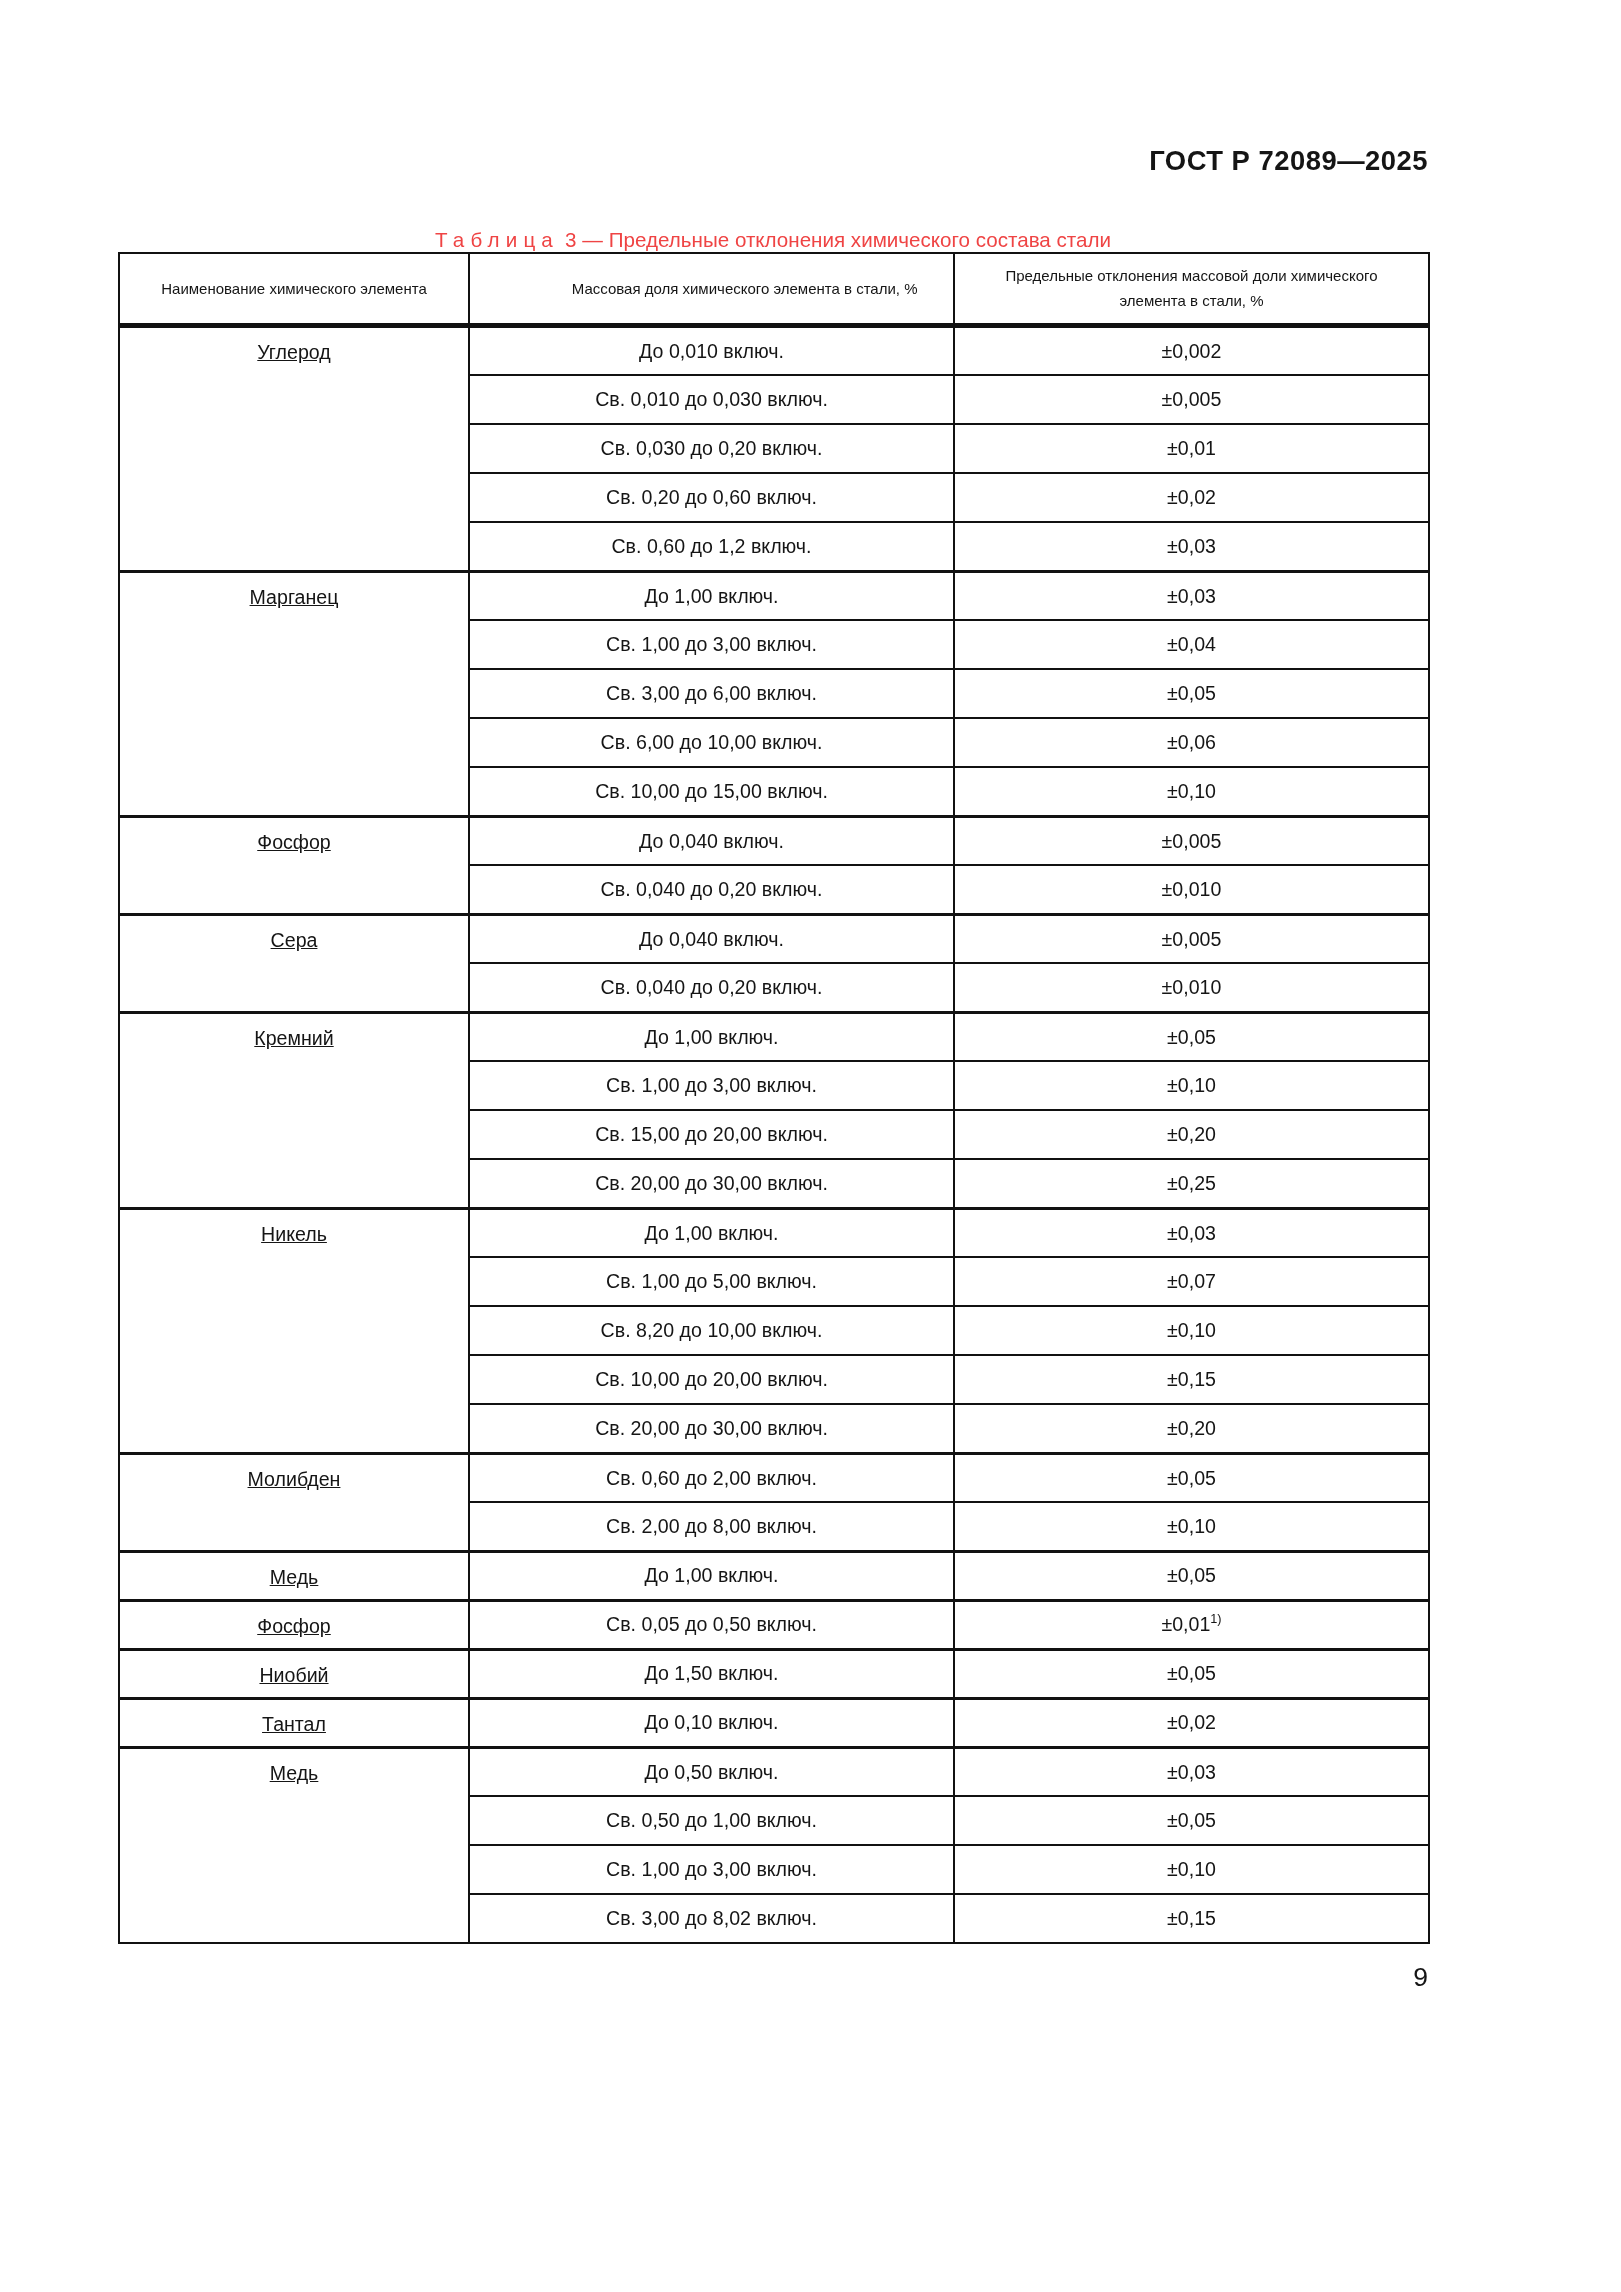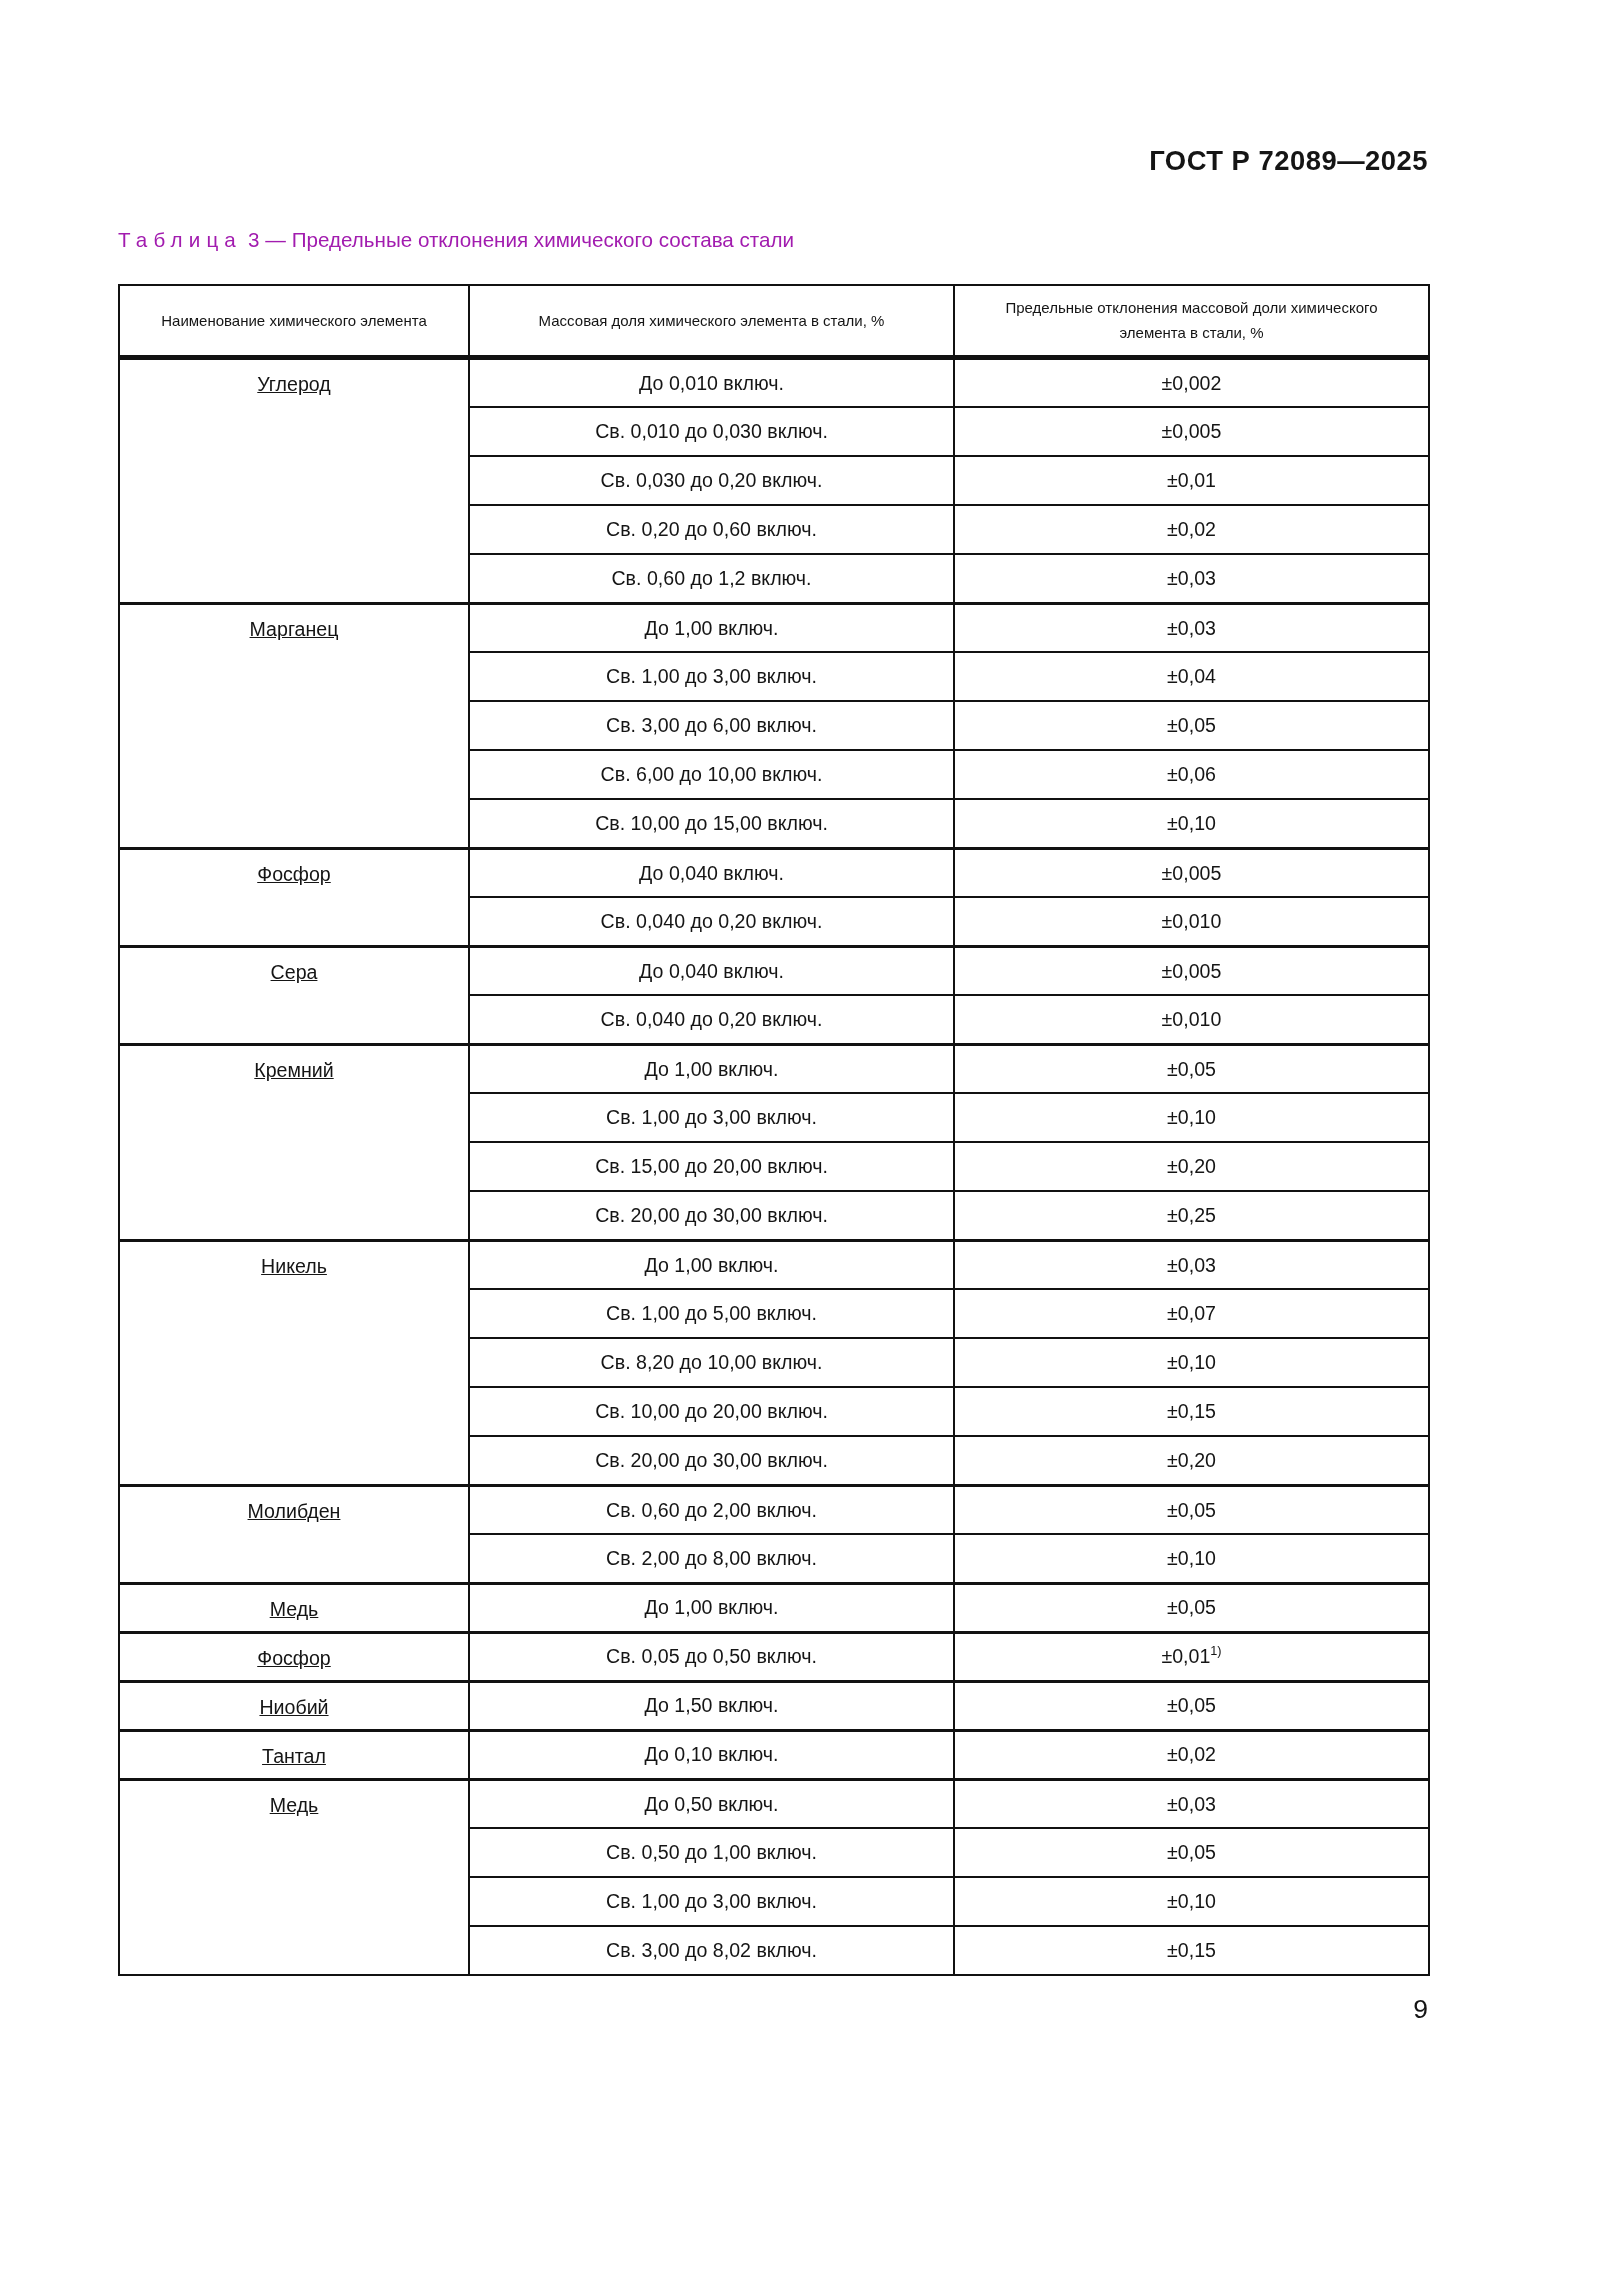--- a/index.html
+++ b/index.html
@@ -19,24 +19,24 @@
   }
   .doc-header {
     text-align: right;
     font-size: 27.4px;
     font-weight: bold;
     letter-spacing: 0.5px;
     color: #151515;
   }
   .table-caption {
     margin-top: 51px;
-    margin-bottom: 32px;
+    margin-bottom: 0;
     font-size: 20.6px;
-    color: #a21caf;
-    text-align: left;
+    color: #ef4444;
+    text-align: center;
   }
   .table-caption .spaced { letter-spacing: 0.30em; }
   .table-caption .cap-num { margin-left: 5.9px; }
   .table-caption .cap-dash { margin: 0 5.9px; }
 
   table.gost {
     border-collapse: collapse;
     table-layout: fixed;
     width: 1310px;
     background: #fff;
@@ -48,21 +48,21 @@
     line-height: 25.5px;
     text-align: center;
     vertical-align: middle;
     padding: 8.8px 5.9px;
     border-left: 2px solid #111;
     border-right: 2px solid #111;
     color: #151515;
   }
   .gost th .hwrap { margin: 0 auto; }
   .gost th:nth-child(1) .hwrap { max-width: 284px; }
-  .gost th:nth-child(2) .hwrap { max-width: 412px; }
+  .gost th:nth-child(2) .hwrap { max-width: 412px; text-align: right; }
   .gost th:nth-child(3) .hwrap { max-width: 402px; }
 
   
   .gost td.sep {
     height: 2.9px;
     padding: 0;
     border-top: 2px solid #111;
     border-bottom: 2.9px solid #111;
     background: #fff;
   }

